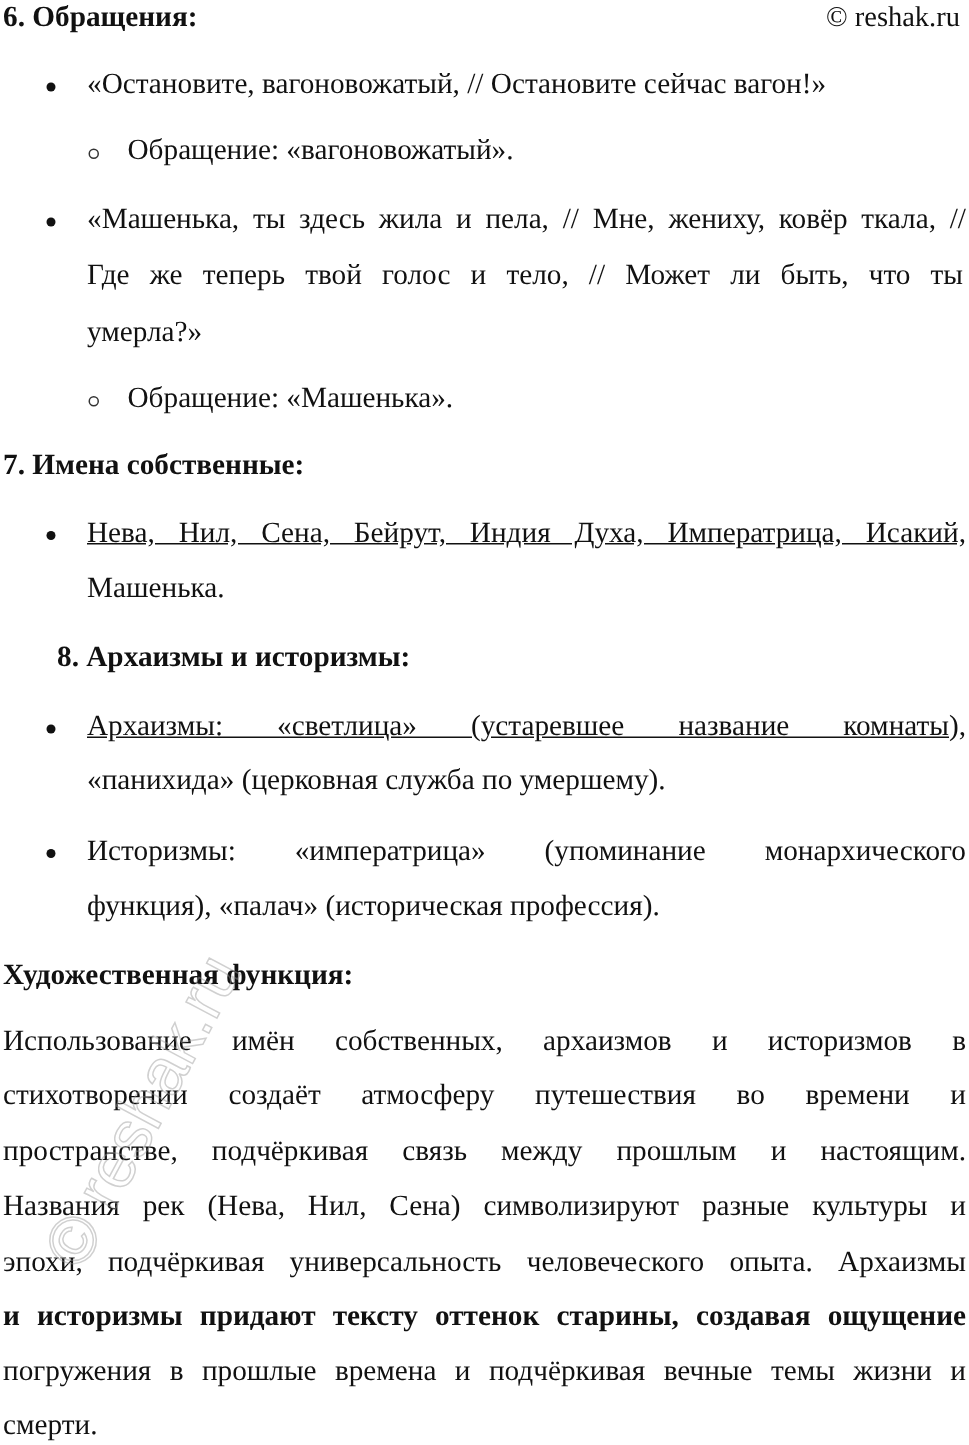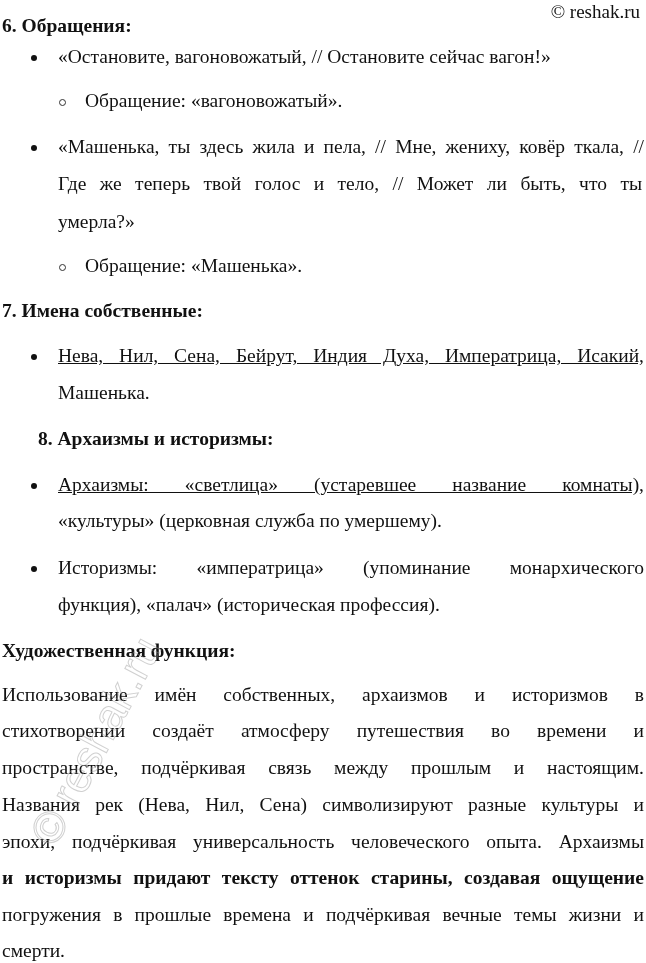--- a/index.html
+++ b/index.html
@@ -19,21 +19,21 @@
     position: absolute; left: 20px; top: 830px;
     transform: rotate(-62deg); transform-origin: left top;
     font-family: "Liberation Sans", sans-serif; font-size: 44px;
     color: transparent; -webkit-text-stroke: 1px rgba(150,150,150,0.45);
     white-space: nowrap; pointer-events: none;
   }
 </style>
 </head>
 <body>
 
-<div class="line heading" style="top:0px;margin-top:14px;">6. Обращения:</div>
+<div class="line heading" style="top:0px;">6. Обращения:</div>
 <div class="line copyright">© reshak.ru</div>
 
 <span class="bullet" style="left:31px; top:55px;"></span>
 <div class="line" style="left:58px; top:45px;">«Остановите, вагоновожатый, // Остановите сейчас вагон!»</div>
 <span class="subbullet" style="left:59px; top:99px;"></span>
 <div class="line" style="left:85px; top:89px;">Обращение: «вагоновожатый».</div>
 
 <span class="bullet" style="left:31px; top:145px;"></span>
 <div class="just" style="left:58px; top:135px; width:586px;">«Машенька, ты здесь жила и пела, // Мне, жениху, ковёр ткала, //</div>
 <div class="just" style="left:58px; top:172px; width:584px;">Где же теперь твой голос и тело, // Может ли быть, что ты</div>
@@ -42,21 +42,21 @@
 <div class="line" style="left:85px; top:254px;">Обращение: «Машенька».</div>
 
 <div class="line heading" style="top:299px;">7. Имена собственные:</div>
 <span class="bullet" style="left:31px; top:354px;"></span>
 <div class="just" style="left:58px; top:344px; width:586px;text-decoration:underline;">Нева, Нил, Сена, Бейрут, Индия Духа, Императрица, Исакий,</div>
 <div class="line" style="left:58px; top:381px;">Машенька.</div>
 
 <div class="line heading" style="top:427px;margin-left:36px;">8. Архаизмы и историзмы:</div>
 <span class="bullet" style="left:31px; top:483px;"></span>
 <div class="just" style="left:58px; top:473px; width:586px;text-decoration:underline;">Архаизмы: «светлица» (устаревшее название комнаты),</div>
-<div class="line" style="left:58px; top:509px;">«культуры» (церковная служба по умершему).</div>
+<div class="line" style="left:58px; top:509px;">«панихида» (церковная служба по умершему).</div>
 <span class="bullet" style="left:31px; top:566px;"></span>
 <div class="just" style="left:58px; top:556px; width:586px;">Историзмы: «императрица» (упоминание монархического</div>
 <div class="line" style="left:58px; top:593px;">функция), «палач» (историческая профессия).</div>
 
 <div class="line heading" style="top:639px;">Художественная функция:</div>
 <div class="just" style="left:2px; top:683px; width:642px;">Использование имён собственных, архаизмов и историзмов в</div>
 <div class="just" style="left:2px; top:719px; width:642px;">стихотворении создаёт атмосферу путешествия во времени и</div>
 <div class="just" style="left:2px; top:756px; width:642px;">пространстве, подчёркивая связь между прошлым и настоящим.</div>
 <div class="just" style="left:2px; top:793px; width:642px;">Названия рек (Нева, Нил, Сена) символизируют разные культуры и</div>
 <div class="just" style="left:2px; top:830px; width:642px;">эпохи, подчёркивая универсальность человеческого опыта. Архаизмы</div>

